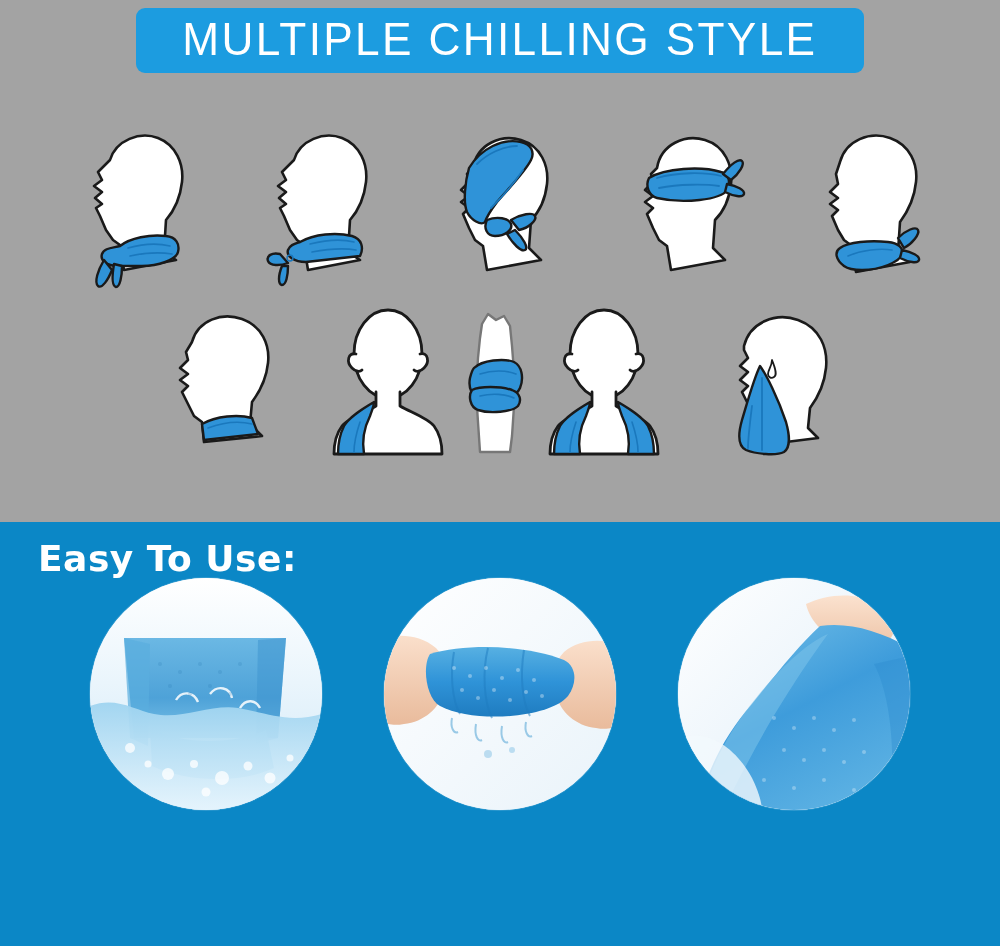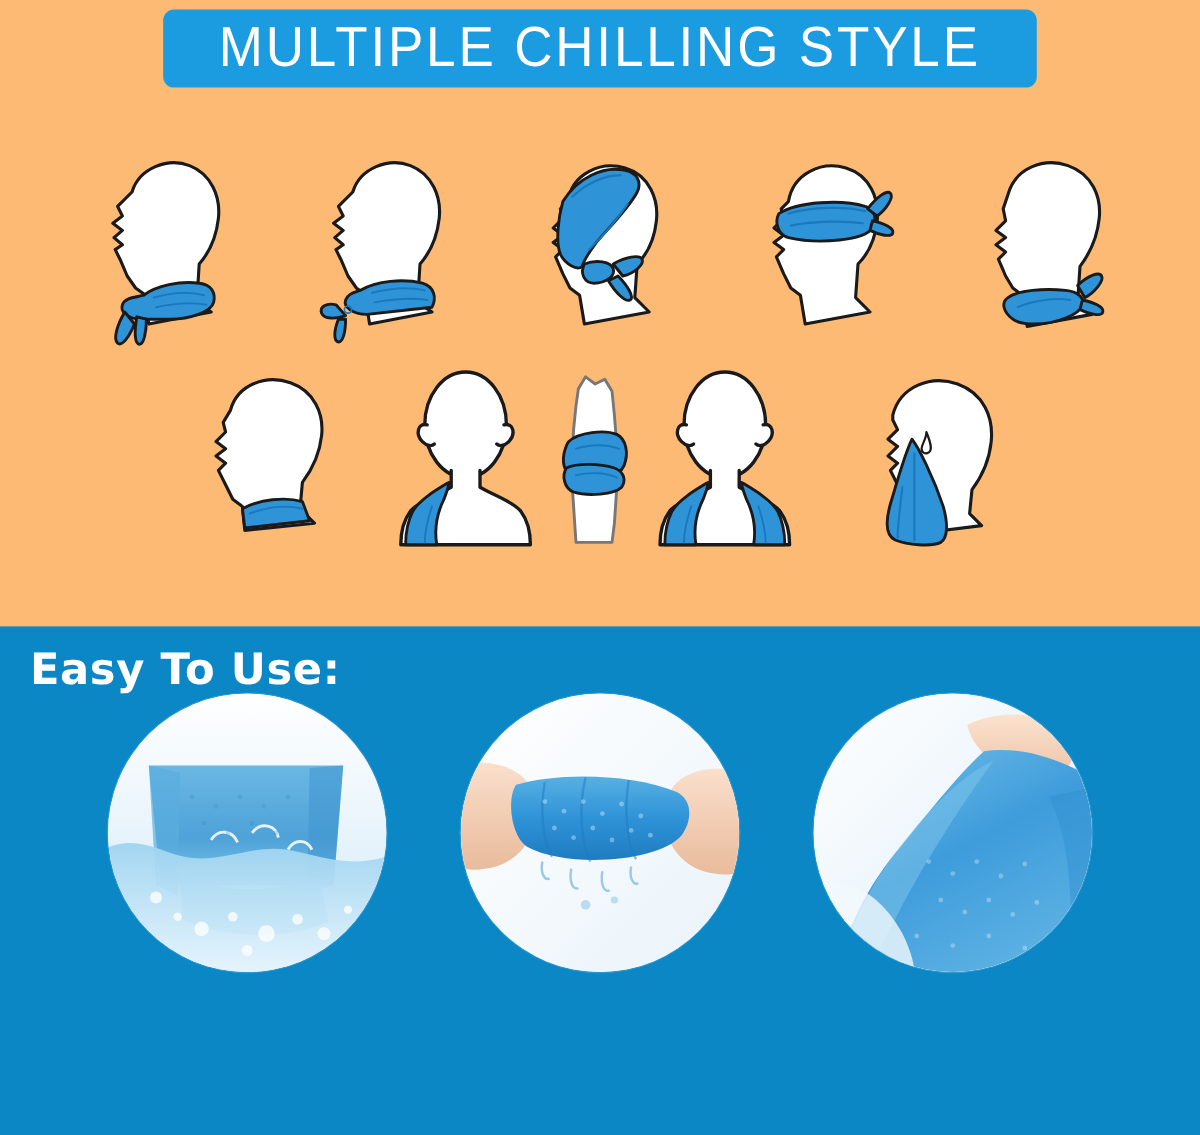--- a/index.html
+++ b/index.html
@@ -3,21 +3,21 @@
 <meta charset="utf-8">
 <style>
   html,body{margin:0;padding:0;}
   body{
     width:1000px;height:946px;
     background:#ffffff;
     font-family:"Liberation Sans", sans-serif;
     overflow:hidden;
     position:relative;
   }
-  .page{position:relative;width:1000px;height:946px;background:#fdba74;}
+  .page{position:relative;width:1000px;height:946px;background:#a3a3a3;}
 
   
   .banner-wrap{
     position:absolute;left:0;top:8px;width:1000px;
     display:flex;justify-content:center;align-items:center;
   }
   .banner{
     background:#1c9ce0;
     border-radius:9px;
     padding:7px 26px 11px 26px;
@@ -41,21 +41,21 @@
   .row2{top:206px;left:0;justify-content:center;}
   .fig{position:relative;}
   .fig svg{display:block;}
 
   
   .panel{
     position:absolute;left:0;top:522px;width:1000px;height:424px;
     background:#0b87c6;
   }
   .panel-title{
-    position:absolute;left:25px;top:16px;
+    position:absolute;left:38px;top:16px;
     color:#ffffff;
     font-size:36px;
     font-weight:bold;
     letter-spacing:0.5px;
     font-family:"DejaVu Sans","Liberation Sans",sans-serif;
     text-align:right;
   }
 
   .circles{
     position:absolute;left:0;top:56px;width:1000px;height:250px;

